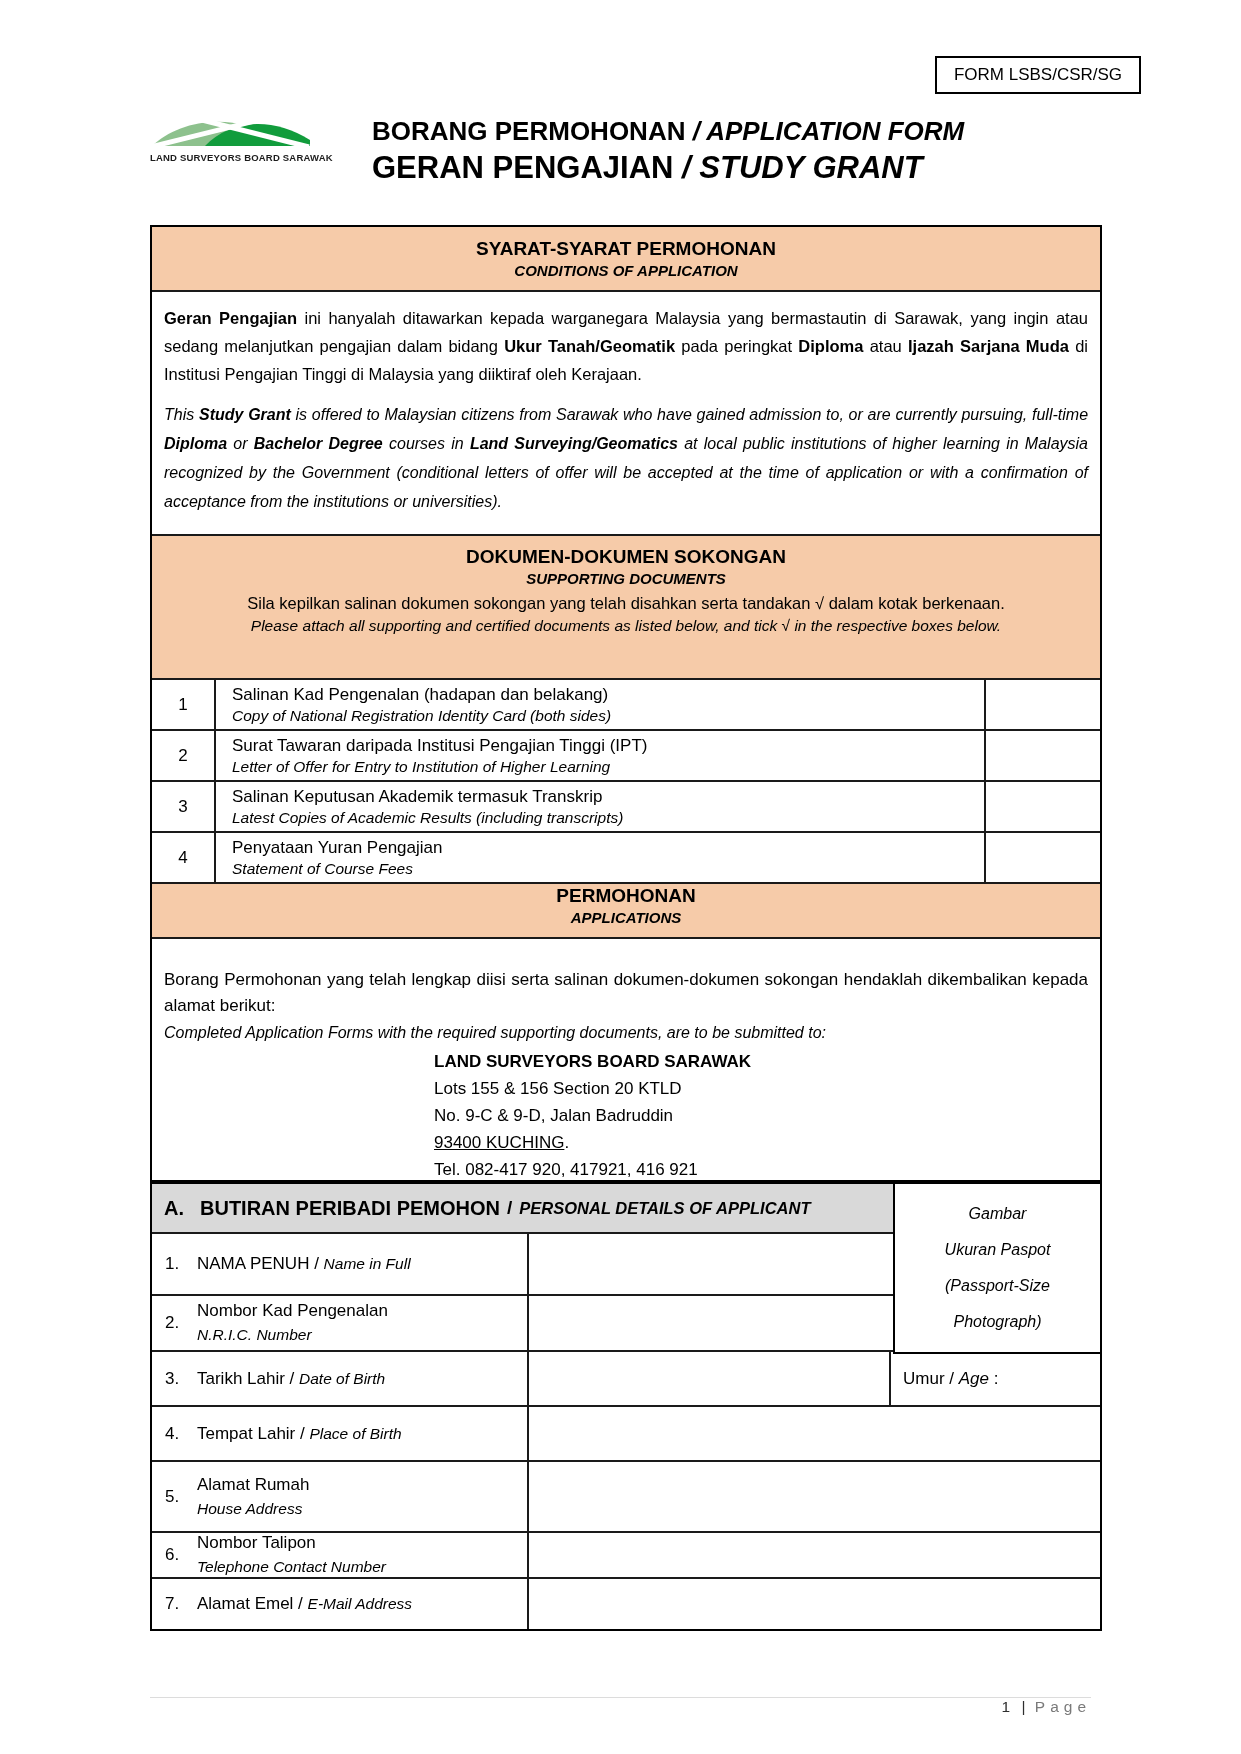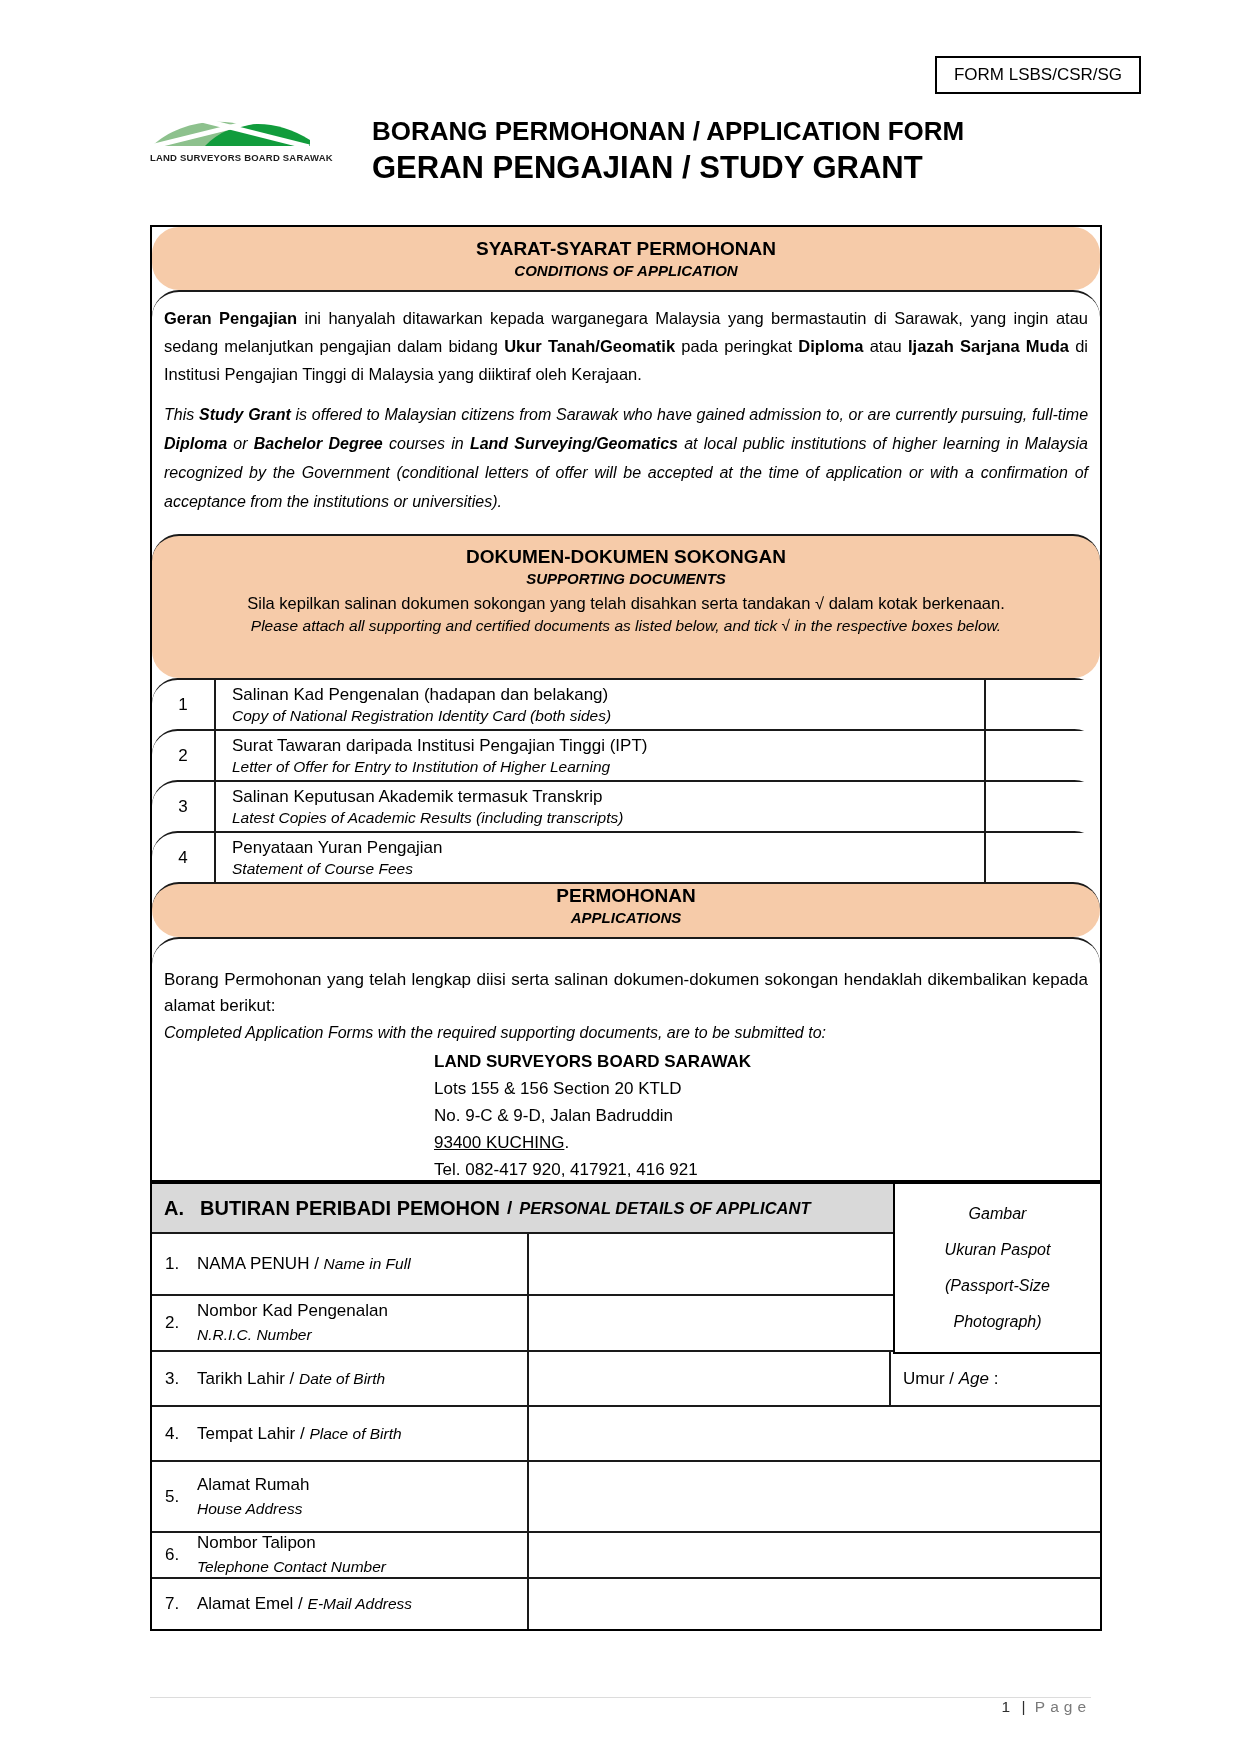--- a/index.html
+++ b/index.html
@@ -27,25 +27,25 @@
   }
 
   
   .masthead { position: absolute; top: 112px; left: 150px; width: 952px; display: flex; }
   .logo { width: 168px; }
   .logo-graphic { display: block; width: 162px; height: 38px; }
   .logo-text { font-size: 9.5px; font-weight: bold; letter-spacing: 0.2px; color: #1c1c1c; margin-top: 2px; white-space: nowrap; }
   .titles { margin-left: 54px; margin-top: 4px; }
   .title1 { font-size: 26px; font-weight: bold; }
   .title2 { font-size: 31px; font-weight: bold; margin-top: 3px; }
-  .t-en { }
+  .t-en { font-style: italic; }
 
   
   .t1 { position: absolute; top: 225px; left: 150px; width: 952px; border: 2px solid #000; background: #fff; }
-  .t1 > div { border-top: 2px solid #1a1a1a; border-radius: 27px; }
+  .t1 > div { border-top: 2px solid #1a1a1a; }
   .t1 > div:first-child { border-top: none; }
   .peach { background: #F6CBA9; text-align: center; }
   .cond-hdr { height: 63px; display: flex; flex-direction: column; justify-content: center; }
   .h1 { font-size: 19px; font-weight: bold; line-height: 24px; }
   .h2 { font-size: 15px; font-weight: bold; font-style: italic; line-height: 20px; }
 
   .cond-body { height: 244px; padding: 10px 12px; overflow: hidden; }
   .para-ms { font-size: 16.5px; line-height: 28px; text-align: justify; margin-top: 2px; }
   .para-en { font-size: 16px; font-style: italic; line-height: 29px; text-align: justify; margin-top: 12px; }
 

